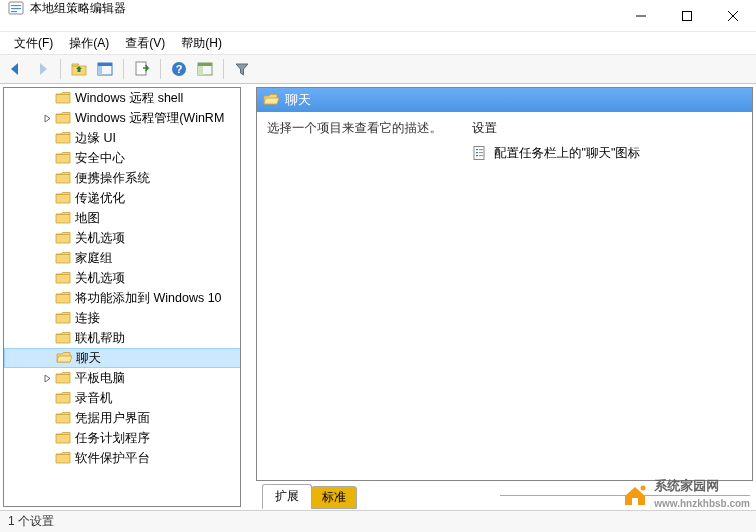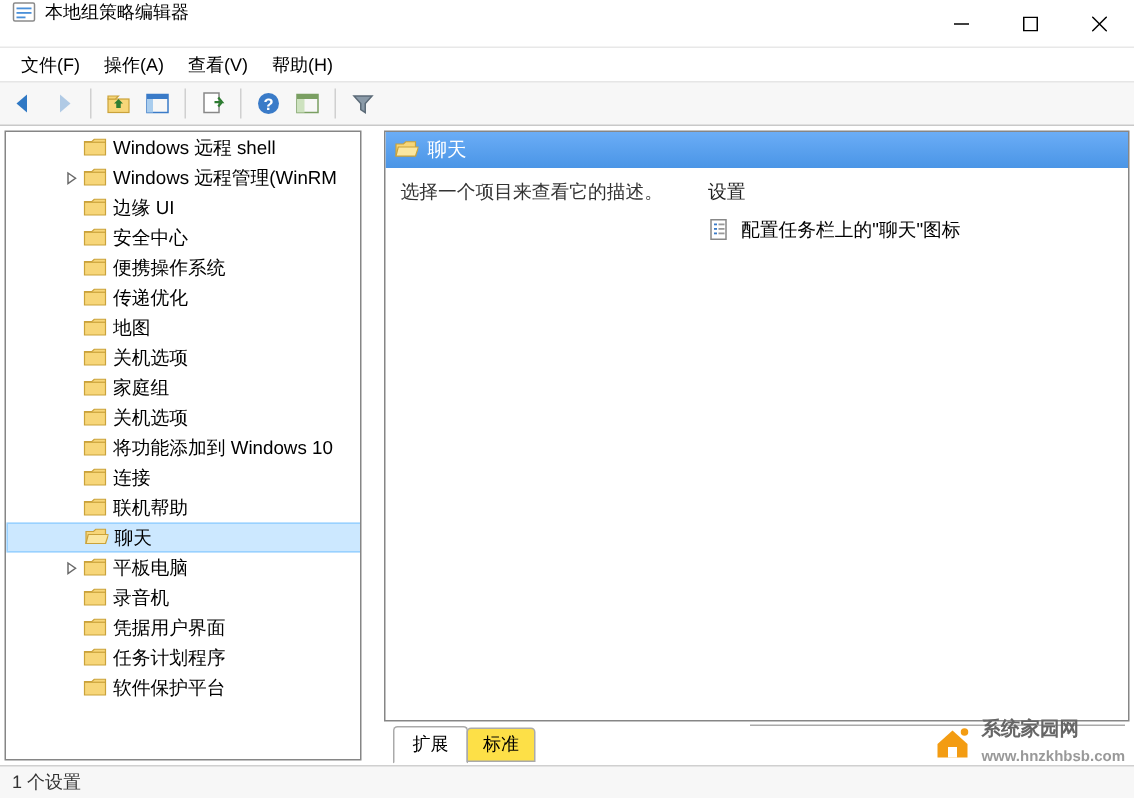--- a/index.html
+++ b/index.html
@@ -38,23 +38,23 @@
     .rightpane { flex: 1; display: flex; flex-direction: column; margin: 3px 3px 3px 2px; }
     .right-inner { flex: 1; border: 1px solid #868686; background: #fff; display: flex; flex-direction: column; overflow: hidden; }
     .header-band { height: 24px; background: linear-gradient(#6badf6, #4a95e6); display: flex; align-items: center; color: #fff; font-size: 13px; padding-left: 6px; gap: 6px; }
     .header-band .hfolder { width: 16px; height: 14px; }
     .detail-body { flex: 1; display: flex; font-size: 12.5px; }
     .desc-col { width: 205px; padding: 8px 10px; color: #333; border-right: 0; }
     .list-col { flex: 1; padding: 8px 10px; }
     .list-col .col-header { color: #222; margin-bottom: 6px; font-family: Liberation Serif, serif; }
     .setting-row { display: flex; align-items: center; gap: 6px; height: 20px; }
 
-    .tabbar { height: 24px; display: flex; align-items: flex-start; padding-left: 6px; margin-top: 2px; }
+    .tabbar { height: 24px; display: flex; align-items: center; padding-left: 6px; margin-top: 2px; }
     .tab { font-size: 12px; padding: 3px 12px; background: #fff; border: 1px solid #aaa; border-bottom: 1px solid #fff; position: relative; top: 1px; border-radius: 3px 3px 0 0; margin-right: -1px; }
-    .tab.inactive { background: #fde047; border-bottom: 1px solid #aaa; top: 2px; padding: 2px 10px; }
+    .tab.inactive { background: #eab308; border-bottom: 1px solid #aaa; top: 2px; padding: 2px 10px; }
     .tabbar-underline { position:absolute; left: 244px; right:3px; height:1px; background:#aaa; }
 
     
     .statusbar { height: 22px; background: #f7f7f7; border-top: 1px solid #d0d0d0; display: flex; align-items: center; font-size: 12px; padding: 0 8px; color: #333; }
 
     
     .fglyph-closed { fill: #f7d679; stroke: #caa23a; stroke-width: 0.8; }
     .fglyph-open-back { fill: #f7d679; stroke: #caa23a; stroke-width: 0.8; }
     .fglyph-open-front { fill: #fbe7a1; stroke: #caa23a; stroke-width: 0.8; }
 

